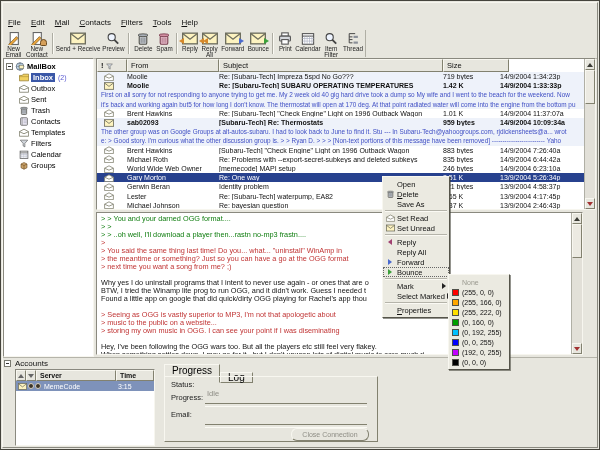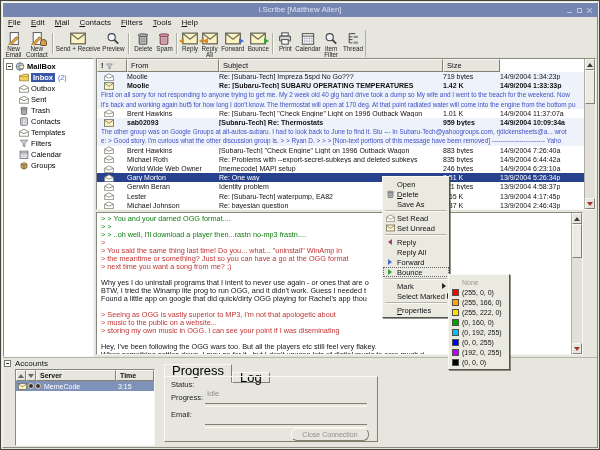--- a/index.html
+++ b/index.html
@@ -73,21 +73,21 @@
   
   .bottom{position:absolute;left:2px;top:356px;right:2px;bottom:2px;background:#e7e6de;border-top:1px solid #b5b4aa;font-size:8px}
   .collapse{position:absolute;left:1px;top:2px;width:7px;height:7px;border:1px solid #7a7a70;background:#fff;box-sizing:border-box}
   .collapse::after{content:"";position:absolute;left:1px;right:1px;top:2px;height:1px;background:#333}
   .acc-label{position:absolute;left:12px;top:1px;color:#111}
   .acclist{position:absolute;left:12px;top:11px;width:140px;height:77px;background:#fff;border:1px solid;border-color:#8a897f #f7f6ef #f7f6ef #8a897f;box-sizing:border-box;overflow:hidden;font-size:7px}
   .acchdr{display:flex;height:11px}
   .acchdr .hcell{font-size:7px;font-weight:bold}
   .arow{display:flex;align-items:center;height:10px;background:#7e92ba;color:#fff;padding-left:2px;box-sizing:border-box}
   .dot{width:4px;height:4px;border-radius:50%;background:#3c3428;border:1px solid #d8d0c0;margin-left:1px;flex:none}
-  .tabs{position:absolute;left:161px;top:6px;display:flex;font-size:13px}
+  .tabs{position:absolute;left:161px;top:6px;display:flex;font-size:10px}
   .tab{padding:0 7px;line-height:11px;background:#e7e6de;border:1px solid;border-color:#f8f7f0 #82816f #e7e6de #f8f7f0;box-sizing:border-box}
   .tab.inactive{margin-top:8px;line-height:9px;border-bottom-color:#82816f}
   .tabbox{position:absolute;left:161px;top:18px;width:214px;height:66px;border:1px solid;border-color:#f8f7f0 #82816f #82816f #f8f7f0;box-sizing:border-box}
   .fld{position:absolute;font-size:7.5px;color:#222}
   .dim{color:#8e8d85}
   .groove{position:absolute;height:2px;border-top:1px solid #82816f;border-bottom:1px solid #fbfaf4}
   .closebtn{position:absolute;left:126px;top:51px;width:78px;height:13px;border-radius:6px;background:#e7e6de;border:1px solid;border-color:#f8f7f0 #82816f #82816f #f8f7f0;color:#8e8d85;font-size:7px;text-align:center;line-height:11px;box-sizing:border-box}
   
   .cmenu{position:absolute;left:381px;top:175px;width:68px;background:#ebeae1;border:1px solid;border-color:#f8f7f0 #55544a #55544a #f8f7f0;box-shadow:1px 1px 0 rgba(60,60,50,.55);padding:2px 0;font-size:7.5px;z-index:50;box-sizing:border-box}
   .mi{display:flex;align-items:center;height:10px;padding:0 3px;position:relative;color:#111}
@@ -168,28 +168,20 @@
     </symbol>
   <symbol id="s-folder" viewBox="0 0 12 10">
       <path d="M.5 2.5 H4 L5 1 H11.5 V9 H.5 Z" fill="#f0d060" stroke="#8a7020" stroke-width=".8"></path>
       <path d="M.5 4 H11.5" stroke="#8a7020" stroke-width=".5"></path>
     </symbol>
 </svg>
 
 <div class="win">
   <div class="bevel"></div>
 
-  <div class="titlebar">
-    <span>i.Scribe [Matthew Allen]</span>
-    <span class="winbtns">
-      <span class="wb wb-min"></span>
-      <span class="wb wb-max"></span>
-      <span class="wb wb-close"></span>
-    </span>
-  </div>
 
   <div class="menubar">
     <span class="mb-item">File</span><span class="mb-item">Edit</span><span class="mb-item">Mail</span><span class="mb-item">Contacts</span><span class="mb-item">Filters</span><span class="mb-item">Tools</span><span class="mb-item">Help</span>
   </div>
 
   <div class="toolbar">
     <div class="tb-panel">
       <div class="tbtn" style="width:28px">
         <span class="tbic"><svg>
               <use href="#s-page"></use>
@@ -355,21 +347,21 @@
           <svg style="width:7px;height:7px">
             <use href="#s-funnel"></use>
           </svg>
         </span>
       <span class="hcell" style="width:92px">
           <span>From</span>
         </span>
       <span class="hcell" style="width:224px">
           <span>Subject</span>
         </span>
-      <span class="hcell" style="width:57px">
+      <span class="hcell" style="width:66px">
           <span>Size</span>
         </span>
     </div>
     <div class="lbody">
       <div class="mrow alt">
         <span class="ci"><svg>
               <use href="#s-env-o"></use>
             </svg></span>
         <span class="cf">Moolie</span>
           <span class="cs">Re: [Subaru-Tech] Impreza 5spd No Go???</span>

